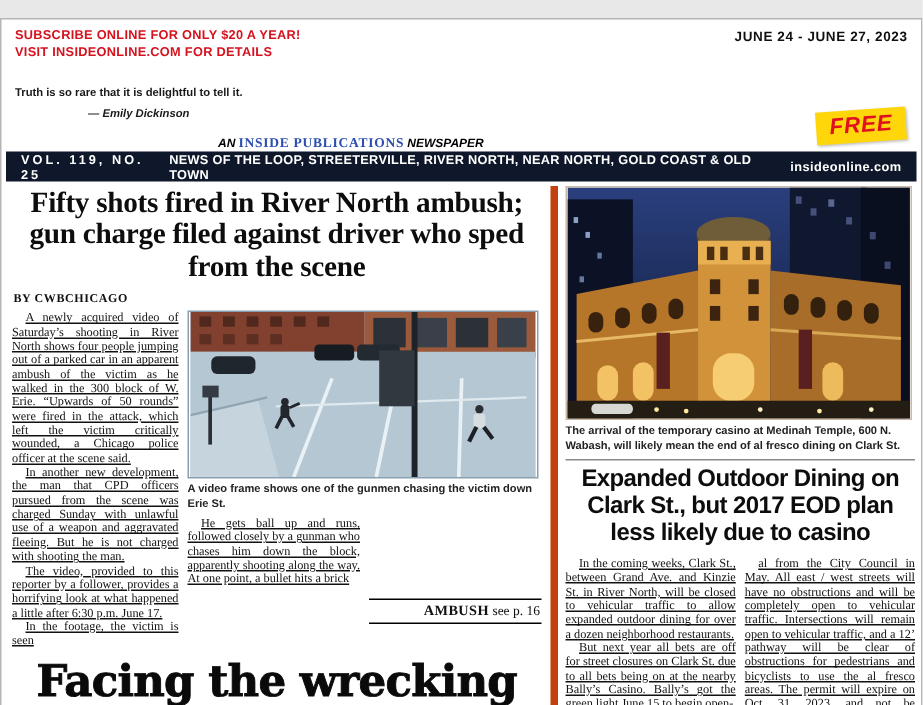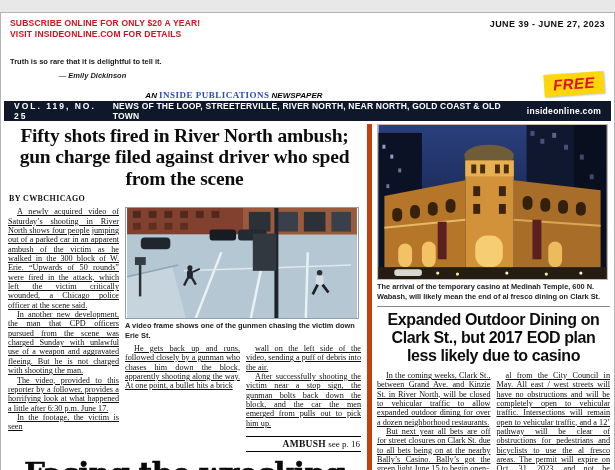--- a/index.html
+++ b/index.html
@@ -93,21 +93,21 @@
 </head>
 <body>
 
 <div class="page">
 
   <div class="header">
     <div class="subscribe">
       <div>SUBSCRIBE ONLINE FOR ONLY $20 A YEAR!</div>
       <div>VISIT INSIDEONLINE.COM FOR DETAILS</div>
     </div>
-    <div class="date-range">JUNE 39 - JUNE 27, 2023</div>
+    <div class="date-range">JUNE 24 - JUNE 27, 2023</div>
     <div class="quote-block">
       <span>Truth is so rare that it is delightful to tell it.</span>
       <span class="quote-attr">— Emily Dickinson</span>
     </div>
     <div class="tagline">
       <span class="an">AN</span>
       <span class="pub">INSIDE PUBLICATIONS</span>
       <span class="np">NEWSPAPER</span>
     </div>
     <div class="free-badge">FREE</div>
@@ -181,25 +181,21 @@
               <circle cx="196" cy="66" r="2.8" fill="#2a2e33"></circle>
               <rect x="192" y="69" width="8" height="10" rx="2" fill="#d6dde2"></rect>
               <line x1="194" y1="78" x2="189" y2="88" stroke="#1d2126" stroke-width="2.8"></line>
               <line x1="199" y1="78" x2="205" y2="86" stroke="#1d2126" stroke-width="2.8"></line>
             </svg>
           </figure>
           <figcaption class="photo-caption">A video frame shows one of the gunmen chasing the victim down Erie St.</figcaption>
 
           <div class="two-cols">
             <div class="col">
-              <p>He gets back up and runs, followed closely by a gunman who chases him down the block, apparently shooting along the way. At one point, a bullet hits a brick</p>
-            </div>
-            <div class="col">
-              <p>wall on the left side of the video, sending a puff of debris into the air.</p>
-              <p>After successfully shooting the victim near a stop sign, the gunman bolts back down the block, and the car the men emerged from pulls out to pick him up.</p>
+              <p>He gets ball up and runs, followed closely by a gunman who chases him down the block, apparently shooting along the way. At one point, a bullet hits a brick</p>
             </div>
           </div>
 
           <div class="continuation">
             <b>AMBUSH</b>
             <span>see p. 16</span>
           </div>
         </div>
       </div>
 

